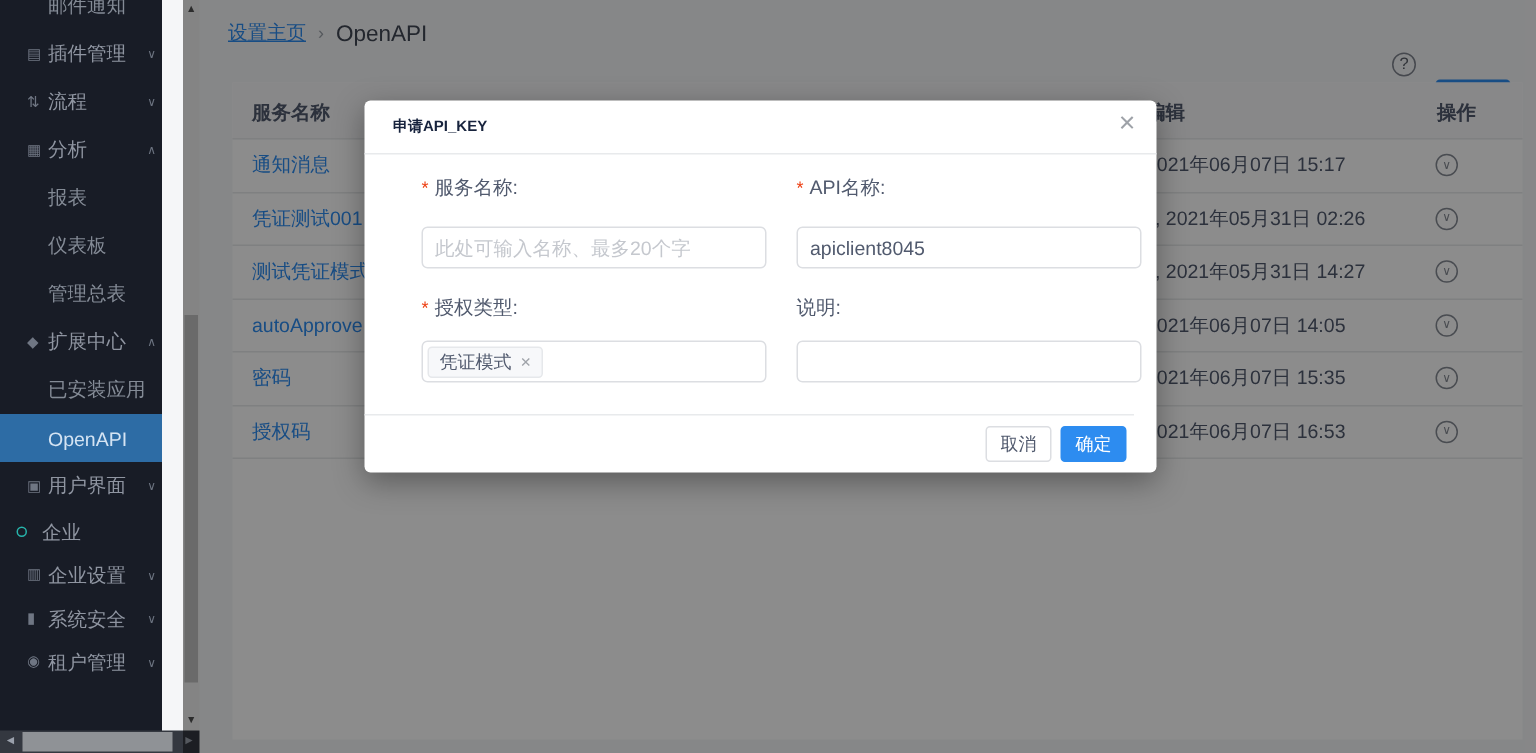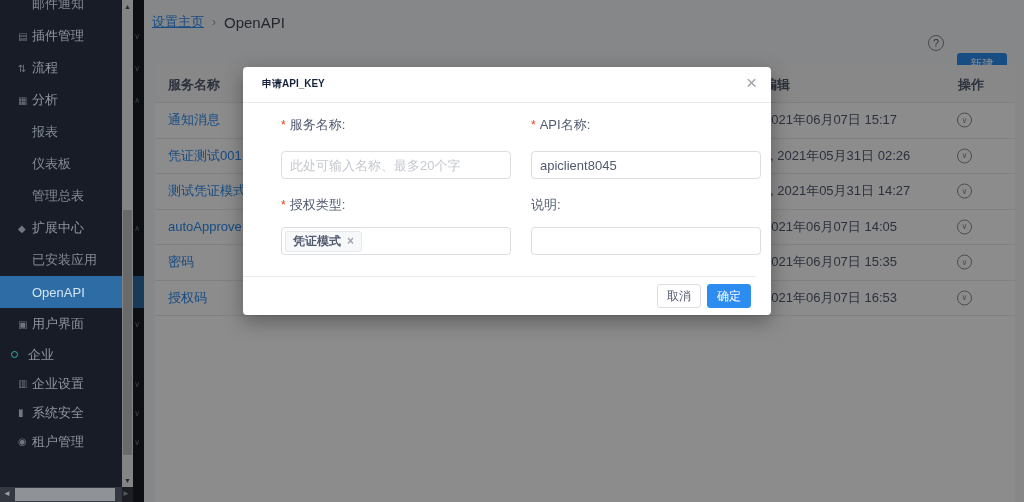--- a/index.html
+++ b/index.html
@@ -1,20 +1,20 @@
 <!DOCTYPE html>
 <html><head>
 <meta charset="utf-8">
 <style>
   html,body{margin:0;padding:0;background:#222;}
   *{box-sizing:border-box;font-family:"Liberation Sans","DejaVu Sans",sans-serif;}
   .app{position:relative;width:1024px;height:502px;overflow:hidden;background:#f5f6f8;}
 
   
-  .sidebar{position:absolute;left:0;top:0;width:144px;height:502px;background:#181c26;z-index:10;overflow:hidden;}
+  .sidebar{position:absolute;left:0;top:0;width:108px;height:502px;background:#181c26;z-index:10;overflow:hidden;}
   .menu{position:absolute;top:-12px;left:0;right:0;}
   .item{position:relative;height:32px;display:flex;align-items:center;padding-left:18px;cursor:pointer;color:#8f95a1;font-size:13px;white-space:nowrap;}
   .menu .item:nth-child(n+12){height:29px;}
   .item .ic{font-size:10px;width:10px;margin-right:4px;color:#6f7683;flex:0 0 auto;}
   .item .ic:empty{display:none;}
   .item .dot{display:none;}
   .item.dot{padding-left:11px;}
   .item.dot .dot{display:inline-block;width:7px;height:7px;border:1px solid #27b5ac;border-radius:50%;margin-right:10px;flex:0 0 auto;}
   .item.sub{padding-left:32px;color:#848b96;}
   .item .ch{position:absolute;right:4px;top:50%;transform:translateY(-50%);font-size:8px;color:#6c7380;}
@@ -37,21 +37,21 @@
   .content{position:absolute;left:133px;top:0;right:0;bottom:0;background:#f5f6f8;}
   .topbar{position:relative;height:42px;}
   .crumbs{position:absolute;left:19px;top:13px;font-size:13px;display:flex;align-items:center;}
   .crumb-home{color:#2d8cf0;text-decoration:underline;cursor:pointer;}
   .crumb-sep{color:#9aa0a8;margin:0 8px;font-size:12px;}
   .crumb-cur{color:#404754;font-size:15px;}
   .top-actions{position:absolute;right:17px;top:10px;display:flex;align-items:center;gap:13px;}
   .help{width:16px;height:16px;border:1px solid #7f848e;border-radius:50%;color:#595e68;font-size:11px;display:flex;align-items:center;justify-content:center;cursor:pointer;}
   .btn-new{height:22px;padding:0 13px;background:#2d8cf0;color:#fff;border:none;border-radius:3px;font-size:12px;cursor:pointer;margin-top:43px;}
 
-  .card{position:absolute;left:22px;top:65px;width:860px;height:438px;background:#fff;}
+  .card{position:absolute;left:22px;top:55px;width:860px;height:438px;background:#fff;}
   .thead{position:relative;height:38px;background:#f8f8f9;border-bottom:1px solid #e8eaec;font-size:13px;color:#515a6e;font-weight:600;}
   .th-name{position:absolute;left:13px;top:11px;}
   .th-date{position:absolute;left:583px;top:11px;}
   .th-ops{position:absolute;left:803px;top:11px;}
   .trow{position:relative;height:35.5px;border-bottom:1px solid #e8eaec;font-size:13px;}
   .tname{position:absolute;left:13px;top:50%;transform:translateY(-50%);color:#2d8cf0;cursor:pointer;text-decoration:none;white-space:nowrap;}
   .tdate{position:absolute;left:609px;top:50%;transform:translateY(-50%);color:#515a6e;white-space:nowrap;}
   .tops{position:absolute;left:802px;top:50%;transform:translateY(-50%);cursor:pointer;}
   .circ{width:15px;height:15px;border:1px solid #868b94;border-radius:50%;display:flex;align-items:center;justify-content:center;font-style:normal;}
   .circ b{font-size:8px;color:#868b94;font-weight:400;line-height:1;}
@@ -67,21 +67,21 @@
   .f-label .req{color:#ed4014;margin-right:4px;font-size:12px;}
   .col1{left:0;}
   .col2{left:250px;}
   .lrow1{top:13px;}
   .frow1{top:48px;}
   .lrow2{top:93px;}
   .frow2{top:124px;}
   .f-field{position:absolute;width:230px;height:28px;}
   .f-field input{width:100%;height:28px;border:1px solid #dcdee2;border-radius:4px;padding:0 8px;font-size:13px;color:#515a6e;outline:none;}
   .f-field input::placeholder{color:#c5c8ce;}
-  .selbox{width:100%;height:28px;border:1px solid #dcdee2;border-radius:4px;padding:2px 3px;display:flex;align-items:center;font-weight:bold;}
+  .selbox{width:100%;height:28px;border:1px solid #dcdee2;border-radius:4px;padding:2px 3px;display:flex;align-items:center;}
   .tag{height:21px;display:inline-flex;align-items:center;background:#f7f8fa;border:1px solid #e6e8eb;border-radius:3px;padding:0 7px;font-size:12px;color:#515a6e;}
   .tag .tx-close{margin-left:6px;color:#a0a4aa;cursor:pointer;font-size:12px;line-height:1;}
   .m-foot{position:absolute;left:0;right:15px;bottom:0;height:39px;border-top:1px solid #e8eaec;display:flex;align-items:center;justify-content:flex-end;gap:6px;padding-right:5px;}
   .btn{height:24px;padding:0 9px;font-size:12px;border-radius:3px;cursor:pointer;}
   .btn-cancel{background:#fff;border:1px solid #dcdee2;color:#515a6e;}
   .btn-ok{background:#2d8cf0;border:1px solid #2d8cf0;color:#fff;}
 </style>
 </head>
 <body>
 

